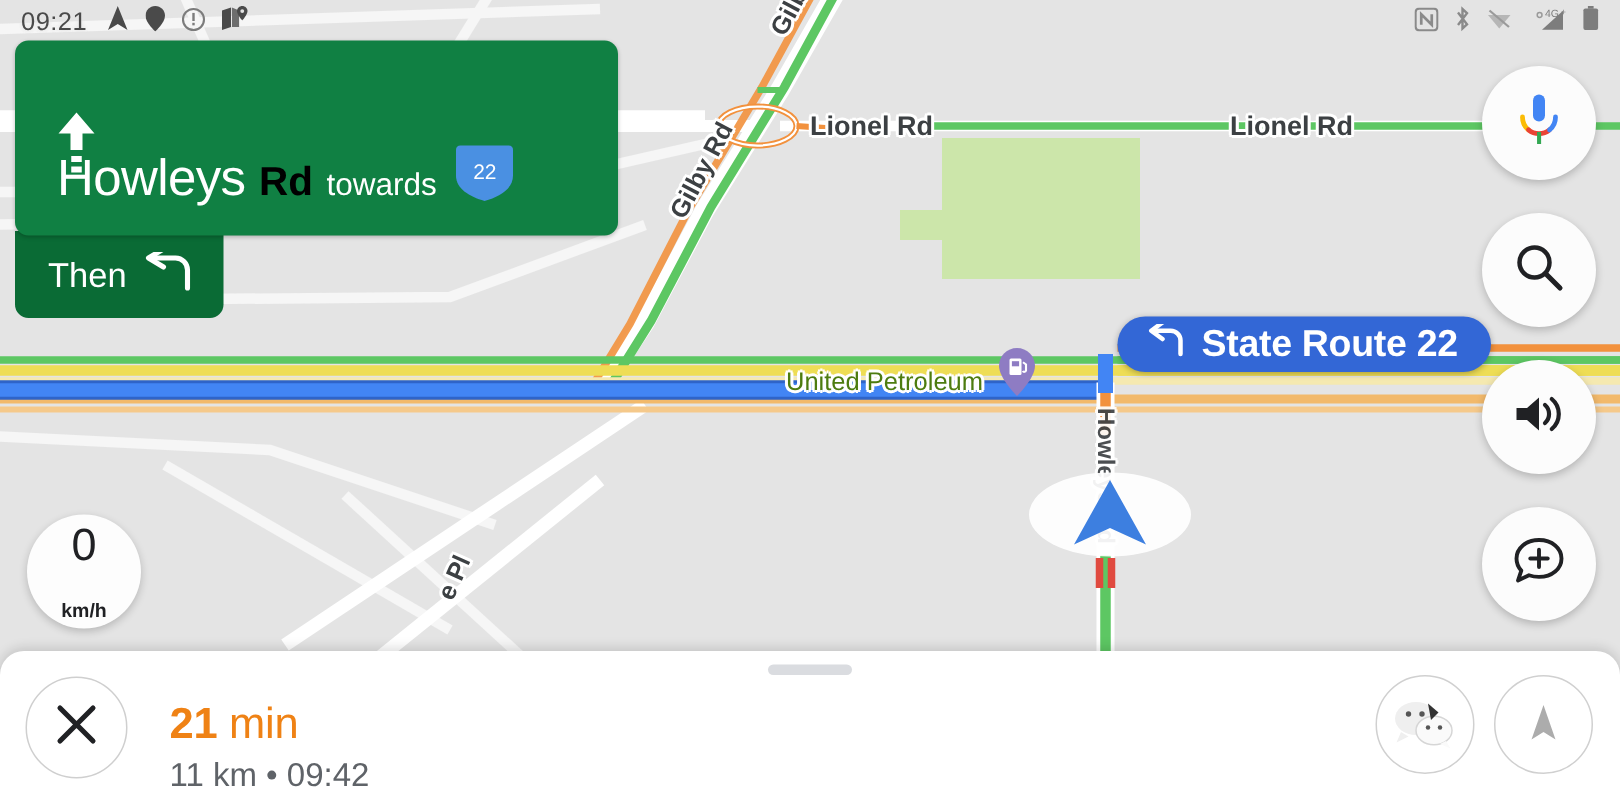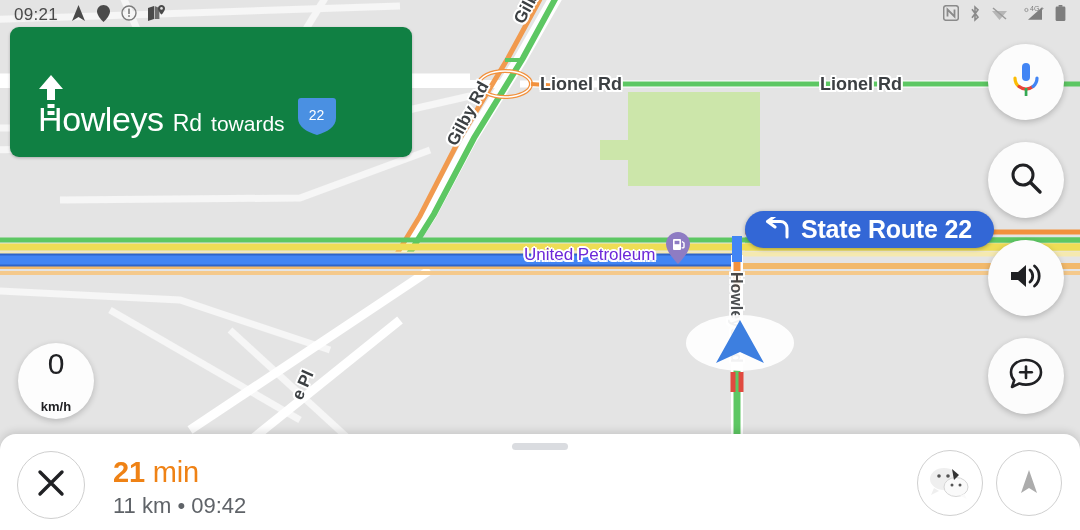--- a/index.html
+++ b/index.html
@@ -31,21 +31,21 @@
   .sb-right { margin-left:auto; display:flex; align-items:center; gap:10px; }
   .sb-ico { display:block; }
 
   
   .maneuver { position:absolute; left:10px; top:27px; width:402px; height:130px;
               background:#108043; border-radius:9px; z-index:30;
               box-shadow:0 1px 3px rgba(0,0,0,.25); }
   .mv-arrow { position:absolute; left:26px; top:47px; }
   .mv-text { position:absolute; left:28px; bottom:18px; display:flex; align-items:baseline; gap:9px; }
   .mv-street { font-size:34px; color:#fff; font-weight:400; letter-spacing:-.4px; }
-  .mv-type { font-size:23px; color:#ffffff; font-weight:400; }
+  .mv-type { font-size:27px; color:#000000; font-weight:700; }
   .mv-towards { font-size:21px; color:#fff; font-weight:400; }
   .shield { position:relative; width:46px; height:40px; display:inline-block; transform:translateY(6px); }
   .shield-num { position:absolute; inset:0; display:flex; align-items:center; justify-content:center;
                 color:#fff; font-size:14px; font-weight:500; padding-bottom:4px; }
   .then { position:absolute; left:10px; top:154px; height:58px; background:#0a6b35;
           border-radius:0 0 9px 9px; display:flex; align-items:center; gap:12px;
           padding:0 20px 0 22px; z-index:29; }
   .then-label { font-size:23px; color:#fff; font-weight:400; }
 
   
@@ -62,35 +62,35 @@
           box-shadow:0 2px 6px rgba(0,0,0,.22); }
 
   
   .speed { position:absolute; left:18px; top:343px; width:76px; height:76px; border-radius:50%;
            background:#fdfdfd; z-index:26; box-shadow:0 2px 6px rgba(0,0,0,.2);
            display:flex; flex-direction:column; align-items:center; justify-content:center; }
   .speed-val { font-size:30px; color:#202124; font-weight:400; line-height:1; }
   .speed-unit { font-size:13px; color:#202124; font-weight:700; margin-top:20px; }
 
   
-  .poi-label { position:absolute; left:524px; top:245px; font-size:17px; color:#6d28d9;
+  .poi-label { position:absolute; left:524px; top:245px; font-size:17px; color:#4d7c0f;
                font-weight:400; z-index:12;
                text-shadow:-1.5px -1.5px 0 #fff,1.5px -1.5px 0 #fff,-1.5px 1.5px 0 #fff,1.5px 1.5px 0 #fff,
                             0 2px 0 #fff,0 -2px 0 #fff,2px 0 0 #fff,-2px 0 0 #fff; }
   .poi-pin { position:absolute; left:666px; top:232px; z-index:13; }
 
   
   .sheet { position:absolute; left:0; bottom:0; width:1080px; height:96px;
            background:#fff; border-radius:16px 16px 0 0; z-index:35;
            box-shadow:0 -2px 8px rgba(0,0,0,.14); }
   .handle { position:absolute; left:50%; transform:translateX(-50%); top:9px;
             width:56px; height:7px; border-radius:4px; background:#dadce0; }
   .close-btn { position:absolute; left:17px; top:17px; width:68px; height:68px; border-radius:50%;
                border:1px solid #cfcfcf; display:flex; align-items:center; justify-content:center; }
-  .eta { position:absolute; left:113px; top:22px; }
+  .eta { position:absolute; left:113px; top:33px; }
   .eta-main { font-size:29px; color:#ef8215; font-weight:700; letter-spacing:-.2px; }
   .eta-main .unit { font-weight:400; }
   .eta-sub { font-size:22px; color:#5f6368; font-weight:400; margin-top:4px; }
   .avatars { position:absolute; right:18px; top:16px; display:flex; gap:13px; }
   .avatar { width:66px; height:66px; border-radius:50%; border:1px solid #d0d0d0;
             background:#fff; display:flex; align-items:center; justify-content:center; overflow:hidden; }
   .wmark { position:absolute; right:22px; top:32px; font-size:37px; color:#b9b9b9;
            font-weight:700; letter-spacing:2px; z-index:3;
            font-family:"DejaVu Sans", sans-serif; opacity:.75; }
 </style>
@@ -253,20 +253,29 @@
       </span>
       <span class="sb-ico">
         <svg width="11" height="17" viewBox="0 0 11 17">
           <rect x="3.6" y="0" width="3.8" height="1.8" fill="#7d7d7d"></rect>
           <rect x="0.6" y="1.6" width="9.8" height="14.4" rx="1.3" fill="#7d7d7d"></rect>
         </svg>
       </span>
     </span>
   </div>
 
+  <div class="then">
+    <span class="then-label">Then</span>
+    <span>
+      <svg width="33" height="26" viewBox="0 0 33 26">
+        <path d="M29 24 L29 12 A8 8 0 0 0 21 4 L7 4" stroke="#fff" stroke-width="3.4" fill="none" stroke-linecap="round"></path>
+        <path d="M13 -2 L3 4 L13 10" stroke="#fff" stroke-width="3.4" fill="none" stroke-linecap="round" stroke-linejoin="round" transform="translate(0,0)"></path>
+      </svg>
+    </span>
+  </div>
 
   <div class="maneuver">
     <span class="mv-arrow">
       <svg width="30" height="46" viewBox="0 0 30 46">
         <path d="M15 1 L27 15 L19 15 L19 26 L11 26 L11 15 L3 15 Z" fill="#fff"></path>
         <rect x="11.5" y="30" width="7" height="4" fill="#fff"></rect>
         <rect x="11.5" y="37" width="7" height="4" fill="#fff"></rect>
       </svg>
     </span>
     <div class="mv-text">

